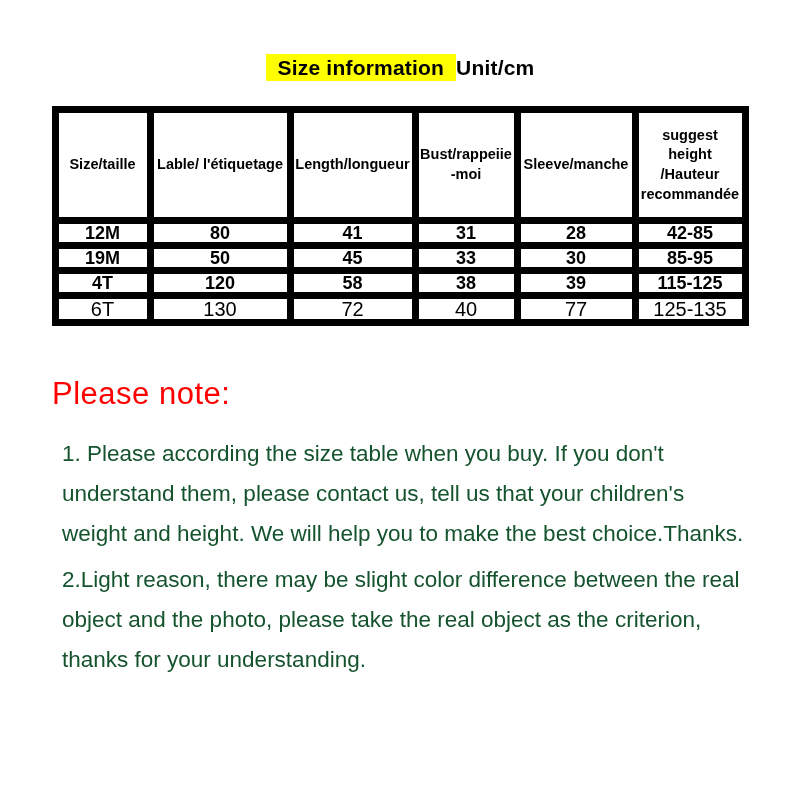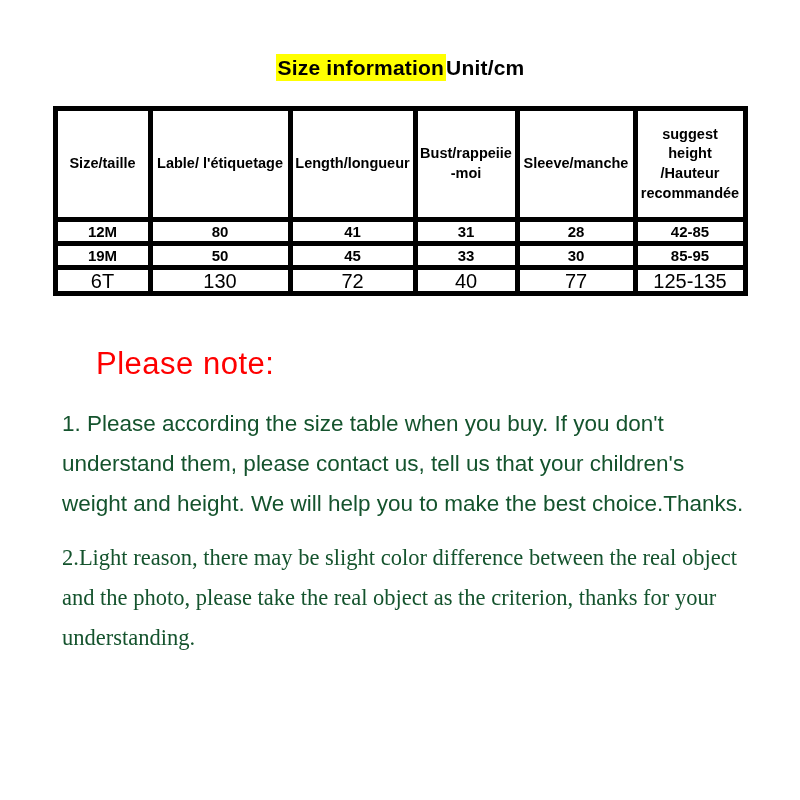--- a/index.html
+++ b/index.html
@@ -13,70 +13,70 @@
       color: #000000;
       overflow: hidden;
     }
     .title-wrap {
       padding-top: 56px;
       text-align: center;
       font-size: 21px;
       font-weight: bold;
       letter-spacing: 0.2px;
     }
-    .title-highlight { padding: 2px 2px; }
+    .title-highlight { padding: 2px 12px; }
     .size-table {
       margin: 26px auto 0 auto;
       border-collapse: collapse;
       table-layout: fixed;
     }
     .size-table th, .size-table td {
-      border: 5px solid #000000;
+      border: 7px solid #000000;
       text-align: center;
       vertical-align: middle;
       overflow: hidden;
     }
     .size-table th {
       font-size: 14.5px;
       font-weight: bold;
       height: 111px;
       white-space: pre-line;
       line-height: 1.35;
       padding: 0 1px;
     }
     .size-table td {
-      font-size: 15px;
+      font-size: 18px;
       font-weight: bold;
       height: 24px;
       line-height: 1;
     }
     .size-table tr.row-normal td {
       font-weight: normal;
       font-size: 20px;
       height: 26px;
     }
     .col-size   { width: 95px; }
     .col-label  { width: 140px; }
     .col-length { width: 125px; }
     .col-bust   { width: 102px; }
     .col-sleeve { width: 118px; }
     .col-height { width: 110px; }
     .note-heading {
-      margin: 50px 0 0 96px;
+      margin: 50px 0 0 52px;
       font-size: 31px;
       color: #fe0000;
       letter-spacing: 0.5px;
     }
     .notes {
       margin: 22px 48px 0 62px;
       font-size: 22.5px;
       line-height: 40px;
       color: #14532d;
     }
-    .note-item + .note-item { margin-top: 14px; font-family: Liberation Serif, serif; }
+    .note-item + .note-item { margin-top: 6px; }
   </style>
 </head>
 <body>
 
 <div class="page">
 
   <div class="title-wrap">
     <span class="title-highlight" style="background-color: rgb(255, 255, 0);">Size information</span><span>Unit/cm</span>
   </div>
 
@@ -113,20 +113,28 @@
         <td>42-85</td>
       </tr>
       <tr>
         <td>19M</td>
         <td>50</td>
         <td>45</td>
         <td>33</td>
         <td>30</td>
         <td>85-95</td>
       </tr>
+      <tr>
+        <td>4T</td>
+        <td>120</td>
+        <td>58</td>
+        <td>38</td>
+        <td>39</td>
+        <td>115-125</td>
+      </tr>
       <tr class="row-normal">
         <td>6T</td>
         <td>130</td>
         <td>72</td>
         <td>40</td>
         <td>77</td>
         <td>125-135</td>
       </tr>
     </tbody>
   </table>

